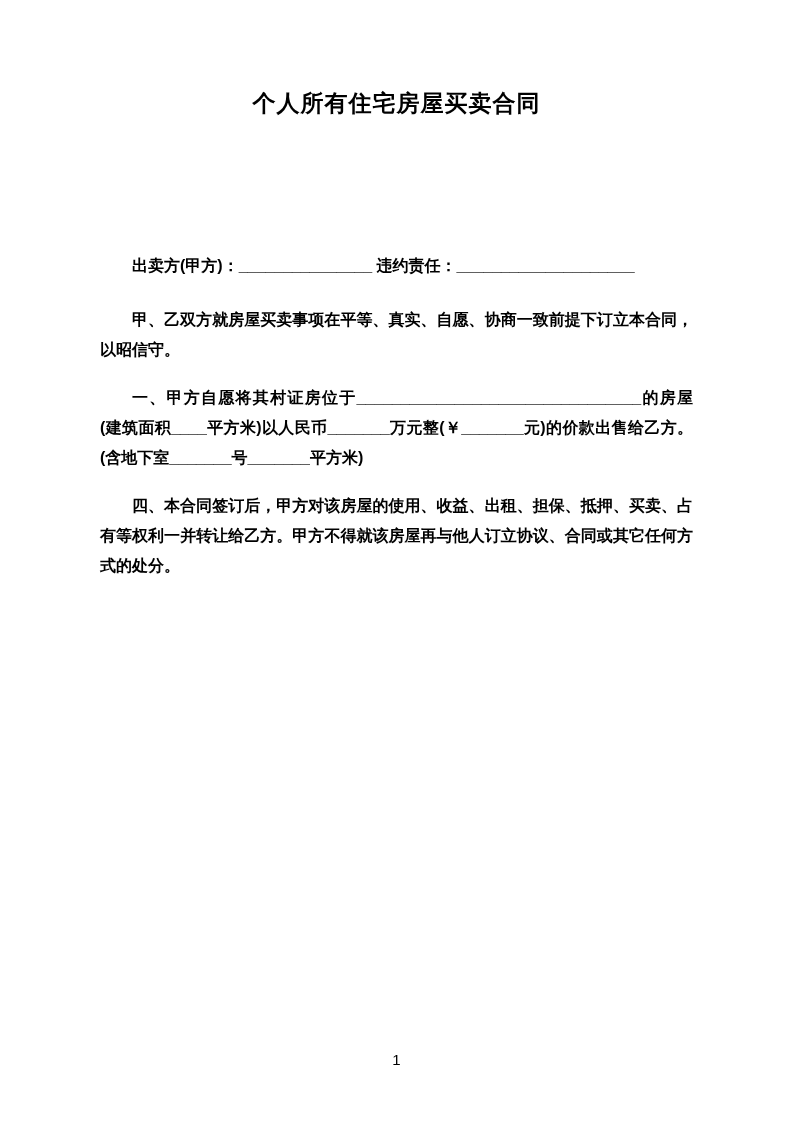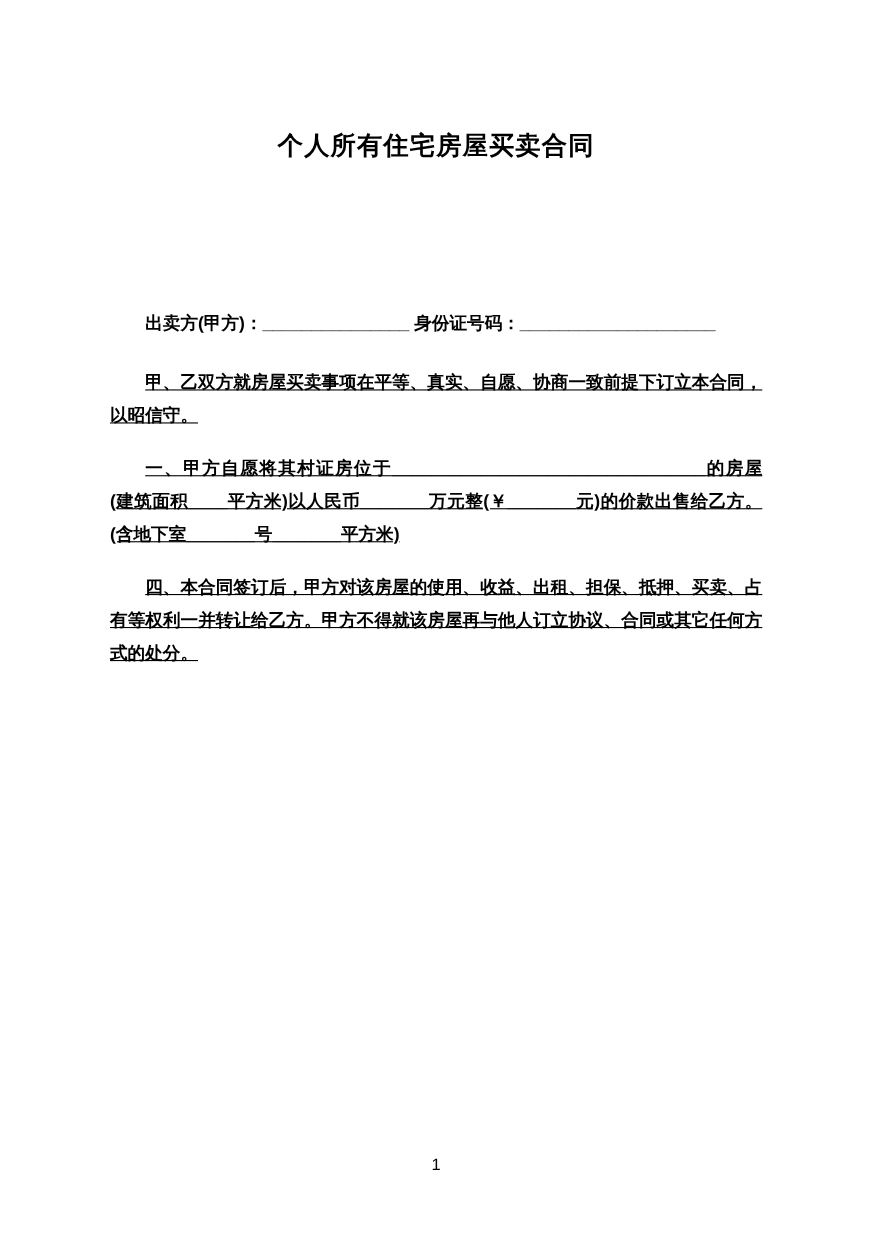--- a/index.html
+++ b/index.html
@@ -8,21 +8,21 @@
     width: 793px;
     height: 1122px;
     font-family: "Liberation Sans", "DejaVu Sans", sans-serif;
     color: #000000;
   }
   .page {
     position: relative;
     width: 793px;
     height: 1122px;
     background: #ffffff;
-    padding: 116px 100px 0 100px;
+    padding: 87px 100px 0 100px;
     overflow: hidden;
   }
   .doc-title {
     font-size: 23px;
     line-height: 32px;
     font-weight: 700;
     text-align: center;
     letter-spacing: 1px;
     margin-bottom: 132px;
   }
@@ -35,40 +35,39 @@
     white-space: pre-wrap;
   }
   .para {
     font-size: 16px;
     font-weight: 600;
     line-height: 30px;
     text-indent: 2em;
     text-align: justify;
     margin-bottom: 18px;
     word-break: break-all;
-    text-decoration: underline;
   }
   .page-number {
     position: absolute;
     bottom: 54px;
     left: 0;
     width: 100%;
     text-align: center;
     font-size: 15px;
     font-weight: 400;
   }
 </style>
 </head>
 <body>
 
 <div class="page">
 
   <h1 class="doc-title">个人所有住宅房屋买卖合同</h1>
 
-  <p class="party-line">出卖方(甲方)：_______________ 身份证号码：____________________</p>
+  <p class="party-line">出卖方(甲方)：_______________ 违约责任：____________________</p>
 
 
   <p class="para">甲、乙双方就房屋买卖事项在平等、真实、自愿、协商一致前提下订立本合同，以昭信守。</p>
 
   <p class="para">一、甲方自愿将其村证房位于________________________________的房屋(建筑面积____平方米)以人民币_______万元整(￥_______元)的价款出售给乙方。(含地下室_______号_______平方米)</p>
 
 
 
   <p class="para">四、本合同签订后，甲方对该房屋的使用、收益、出租、担保、抵押、买卖、占有等权利一并转让给乙方。甲方不得就该房屋再与他人订立协议、合同或其它任何方式的处分。</p>
 

